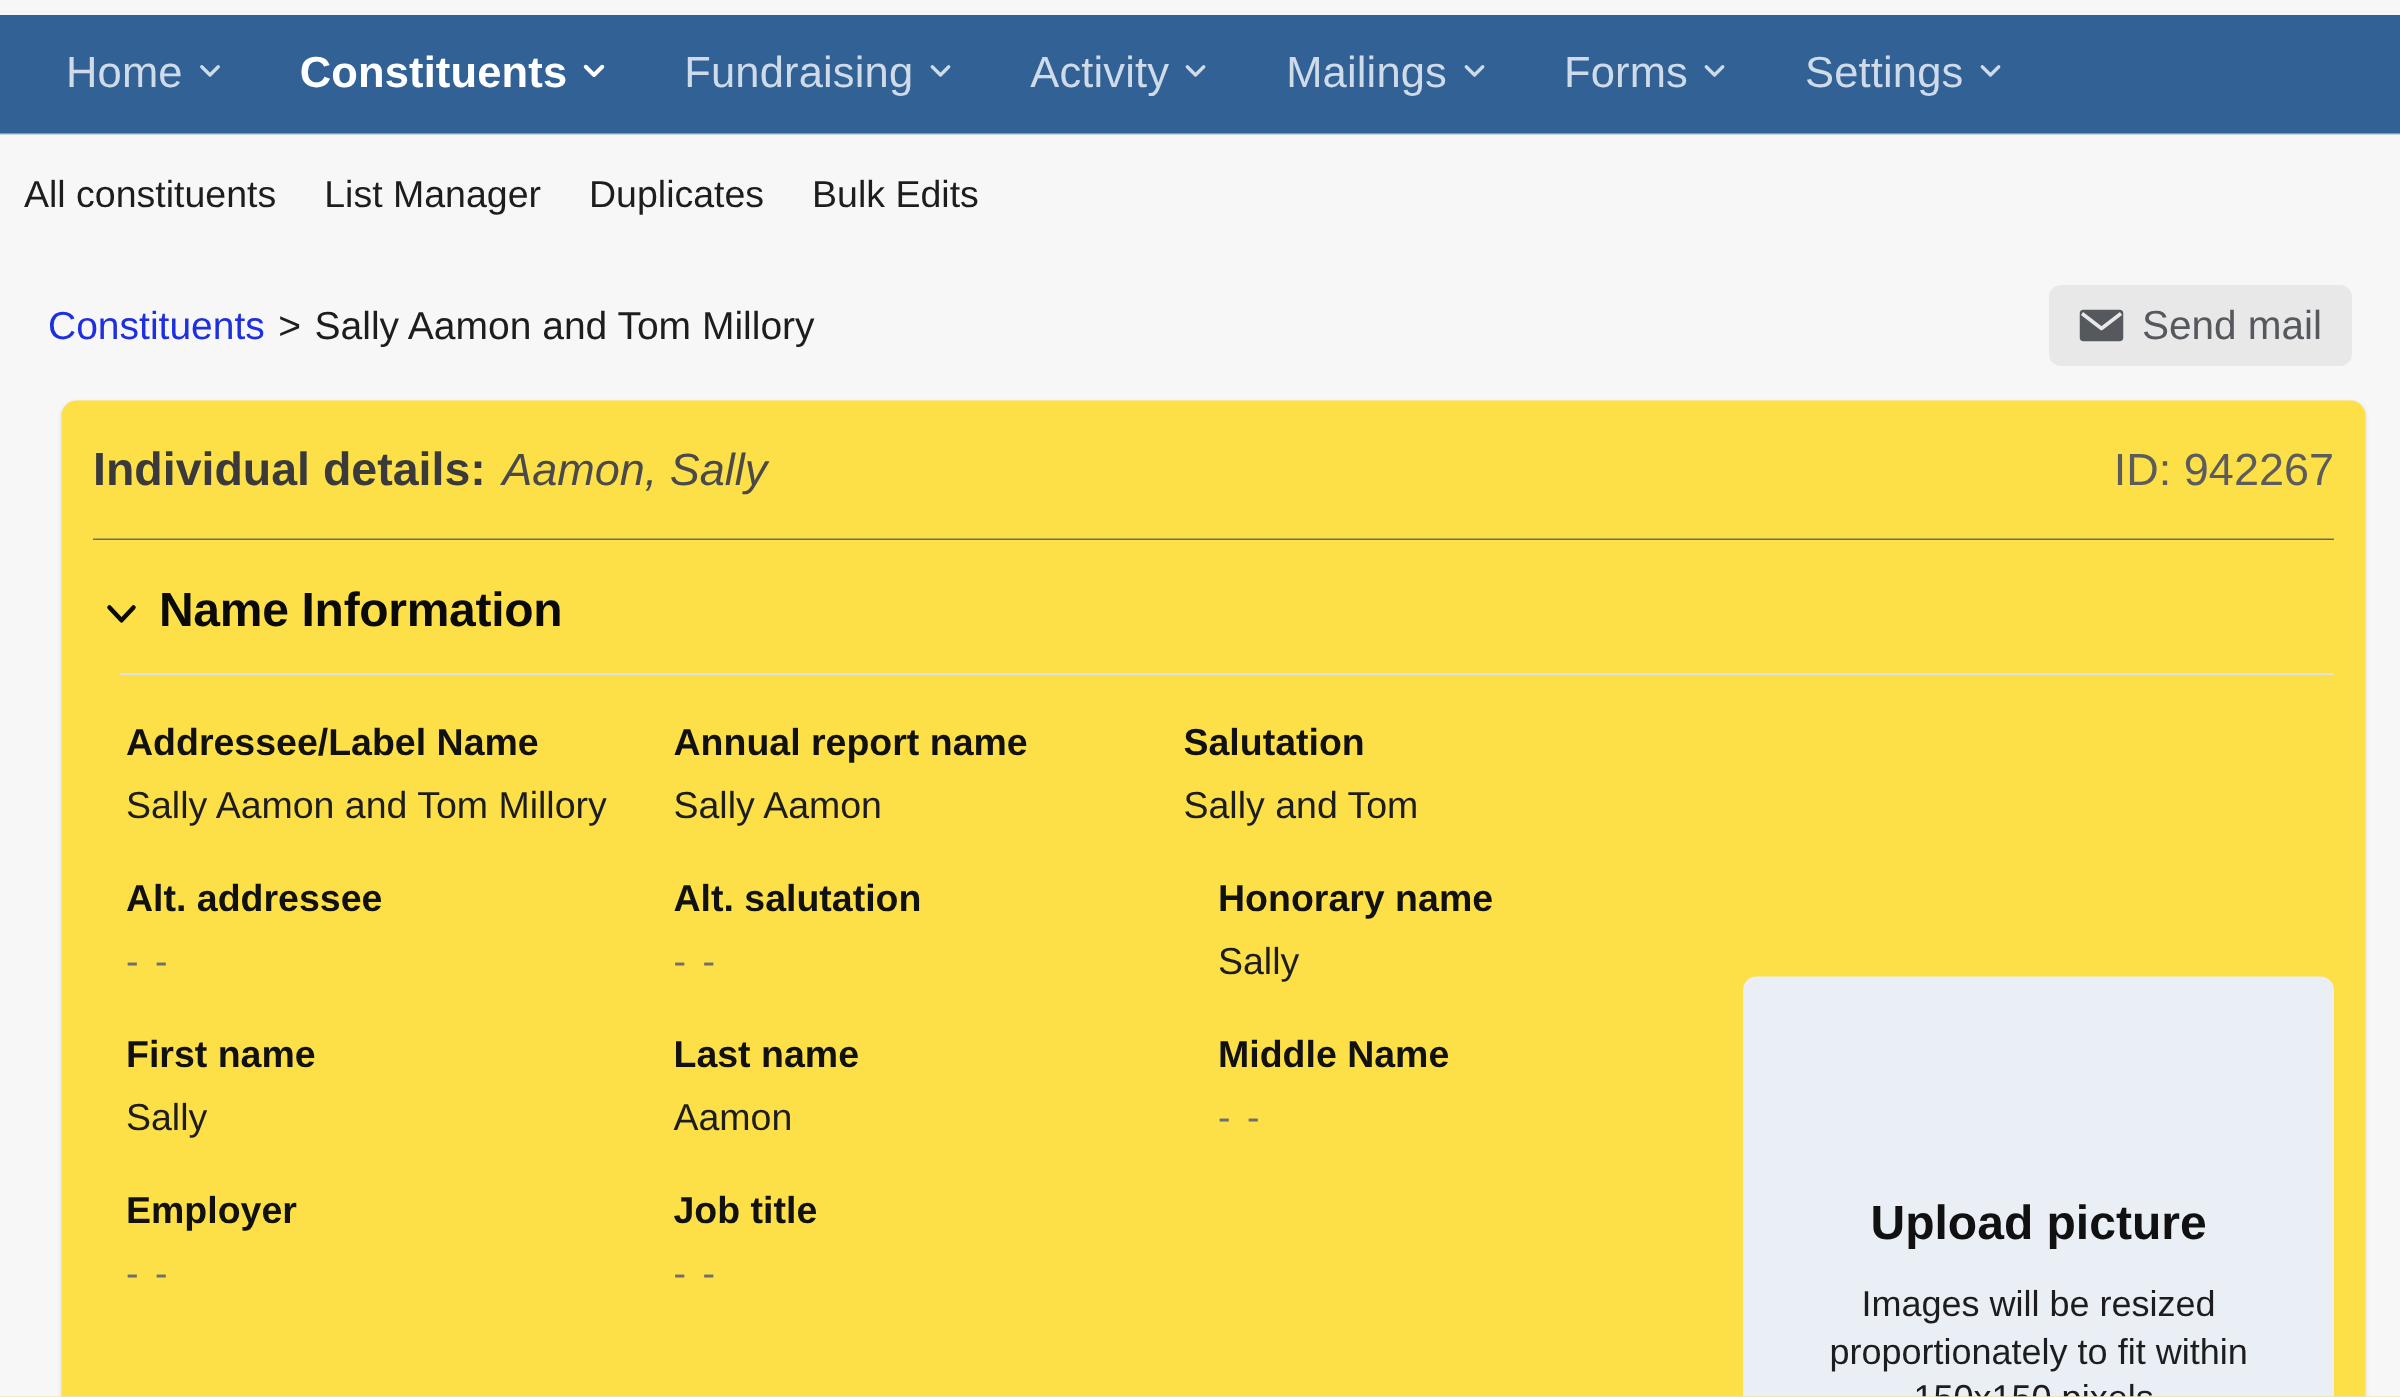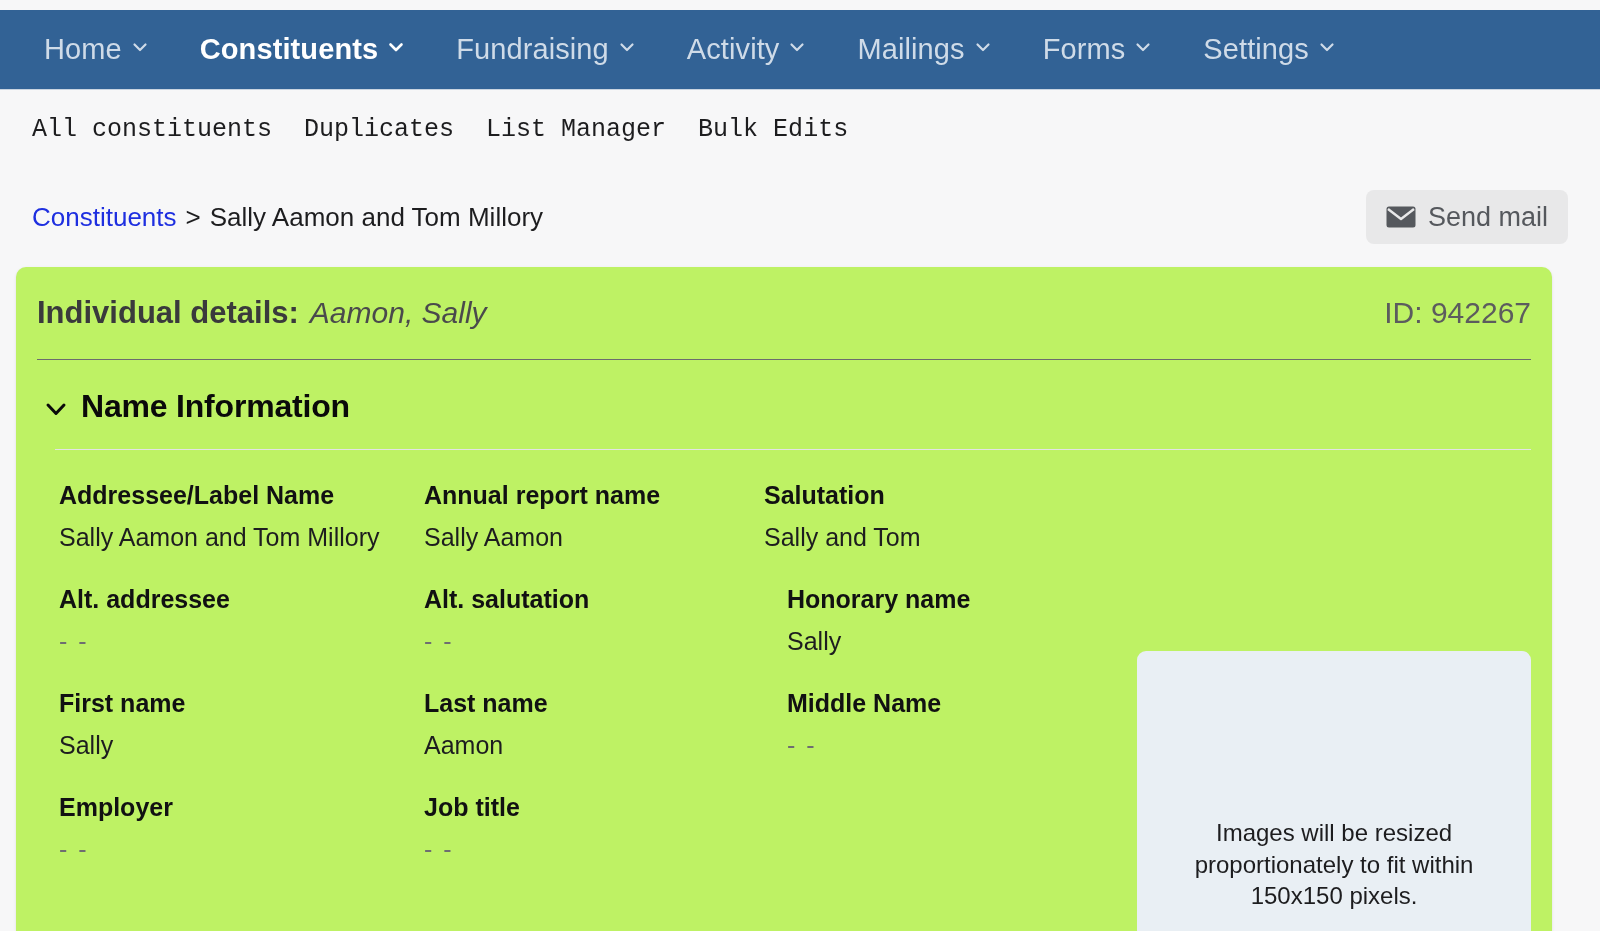--- a/index.html
+++ b/index.html
@@ -75,22 +75,20 @@
 
   
   .secondary-nav {
     position: absolute;
     top: 93px; left: 0;
     width: 1600px;
     height: 74px;
     background: #f7f7f8;
     display: flex;
     align-items: center;
-    padding-left: 16px;
-    font-family: Liberation Mono, monospace;
   }
 
   .subnav-item {
     padding: 0 16px;
     font-size: 25px;
     color: #1d1d1f;
     cursor: pointer;
     white-space: nowrap;
     line-height: 74px;
   }
@@ -138,24 +136,24 @@
     color: #55585d;
     font-family: "Liberation Sans", sans-serif;
     cursor: pointer;
   }
   .env-icon { display: flex; align-items: center; }
 
   
   .card {
     position: absolute;
     top: 267px;
-    left: 16px;
+    left: 41px;
     width: 1536px;
     height: 664px;
-    background: #bef264;
+    background: #fde047;
     border-radius: 10px 10px 0 0;
     box-shadow: 0 1px 3px rgba(0,0,0,0.10);
     padding: 0 17px;
     overflow: hidden;
   }
 
   .card-head {
     display: flex;
     align-items: baseline;
     padding: 28px 4px 0 4px;
@@ -344,22 +342,22 @@
       <span class="chev">
         <svg width="16" height="16" viewBox="0 0 16 16">
             <path d="M2.5 5.5 L8 11 L13.5 5.5" fill="none" stroke="#cfdbe8" stroke-width="2.2" stroke-linecap="round" stroke-linejoin="round"></path>
           </svg>
       </span>
     </div>
   </nav>
 
   <nav class="secondary-nav">
     <div class="subnav-item">All constituents</div>
+    <div class="subnav-item">List Manager</div>
     <div class="subnav-item">Duplicates</div>
-    <div class="subnav-item">List Manager</div>
     <div class="subnav-item">Bulk Edits</div>
   </nav>
 
   <div class="crumb-row">
     <div class="breadcrumb">
       <span class="crumb-link">Constituents</span>
       <span class="crumb-sep">&gt;</span>
       <span class="crumb-current">Sally Aamon and Tom Millory</span>
     </div>
 
@@ -450,20 +448,21 @@
           <div class="field col2">
             <div class="field-label">Job title</div>
             <div class="field-value empty">- -</div>
           </div>
           <div class="field col3"></div>
         </div>
 
       </div>
 
       <div class="upload-panel">
+        <div class="upload-title">Upload picture</div>
         <div class="upload-desc">Images will be resized proportionately to fit within 150x150 pixels.</div>
 
       </div>
 
     </div>
   </section>
 
 </div>
 
 </body></html>

